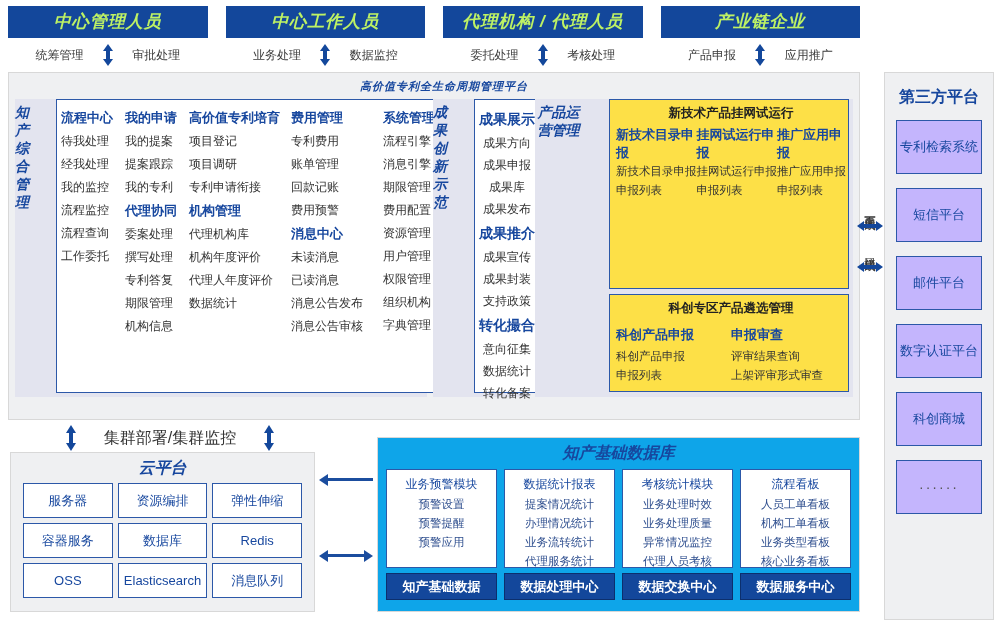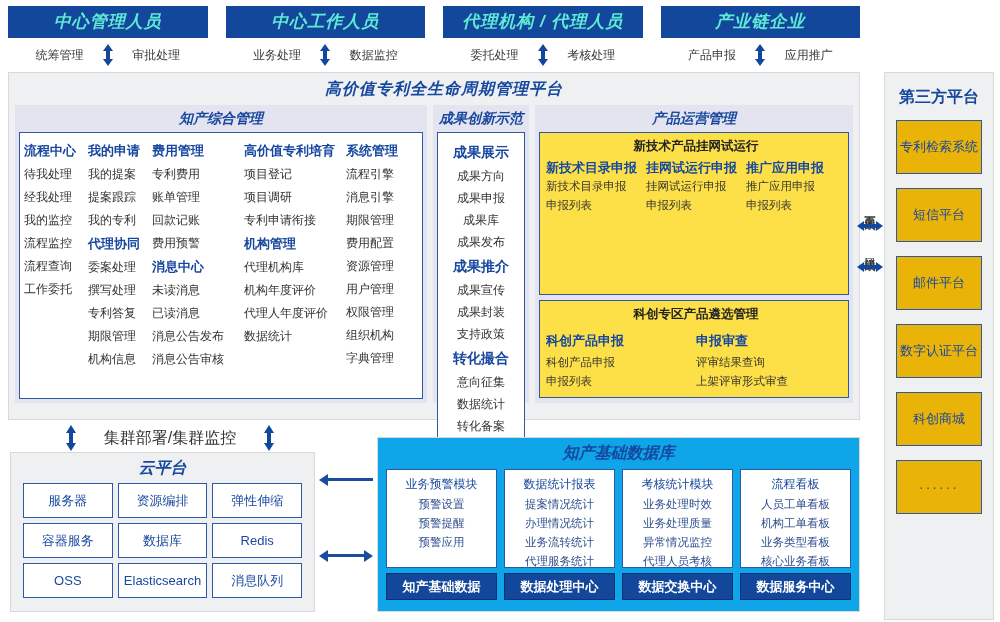--- a/index.html
+++ b/index.html
@@ -12,21 +12,21 @@
     position:relative;
   }
 
   
   #actors{
     position:absolute;left:8px;top:6px;width:852px;height:62px;
     display:flex;gap:18px;
   }
   .actor-col{flex:1;display:flex;flex-direction:column;}
   .actor-box{
-    background:#13479b;color:#5eead4;font-weight:bold;font-size:17px;
+    background:#13479b;color:#bef264;font-weight:bold;font-size:17px;
     text-align:center;line-height:32px;height:32px;font-style:italic;
     letter-spacing:1px;
   }
   .actor-sub{
     display:flex;align-items:center;justify-content:space-between;
     padding:6px 10px 0 10px;font-size:12px;color:#3a3a3a;font-style:normal;
   }
   .actor-sub span.lbl{flex:1;text-align:center;}
   .updown{
     width:14px;height:22px;flex:0 0 14px;position:relative;
@@ -39,27 +39,27 @@
   .updown:after{bottom:0;border-top:7px solid #13479b;}
   .updown i{position:absolute;left:5px;top:6px;width:4px;height:10px;background:#13479b;display:block;}
 
   
   #platform{
     position:absolute;left:8px;top:72px;width:852px;height:348px;
     background:#eff0f2;border:1px solid #d8d8d8;
     box-sizing:border-box;
   }
   #platform-title{
-    text-align:center;font-size:16px;font-weight:bold;font-style:italic;
+    text-align:center;font-size:11px;font-weight:bold;font-style:italic;
     color:#17479e;padding:6px 0 5px 0;letter-spacing:1px;margin-left:20px;
   }
   #platform-body{display:flex;padding:0 6px 6px 6px;gap:6px;height:304px;box-sizing:border-box;}
 
   .group{
-    background:#e3e4ef;display:flex;flex-direction:column;
+    background:#e3e4ef;display:flex;flex-direction:row;gap:23px;
   }
   .group-title{
     text-align:center;font-size:14px;font-weight:bold;font-style:italic;
     color:#17479e;padding:5px 0 4px 0;
   }
   .group-inner{
     background:#fff;border:1.5px solid #2c58a8;margin:0 4px 4px 4px;flex:1;
     padding:6px 4px;box-sizing:border-box;
   }
 
@@ -110,21 +110,21 @@
   .lr i{position:absolute;left:5px;top:6px;width:16px;height:4px;background:#13479b;display:block;}
 
   
   #third{
     position:absolute;left:884px;top:72px;width:110px;height:548px;
     background:#eff0f2;border:1px solid #d8d8d8;box-sizing:border-box;
     display:flex;flex-direction:column;align-items:center;
   }
   #third-title{font-size:16px;font-weight:bold;color:#17479e;margin:14px 0 12px 0;}
   .tp{
-    width:84px;height:52px;border:1.5px solid #2c58a8;background:#eab308;
+    width:84px;height:52px;border:1.5px solid #2c58a8;background:#c4b5fd;
     display:flex;align-items:center;justify-content:center;
     font-size:13px;color:#17479e;margin-bottom:14px;text-align:center;
   }
   .tp.dots{color:#555;letter-spacing:2px;font-size:14px;}
 
   
   #cluster{
     position:absolute;left:10px;top:424px;width:320px;height:28px;
     display:flex;align-items:center;justify-content:center;gap:26px;
     font-size:16px;color:#333;
@@ -245,42 +245,42 @@
           <div class="it">我的提案</div>
           <div class="it">提案跟踪</div>
           <div class="it">我的专利</div>
           <div class="hd">代理协同</div>
           <div class="it">委案处理</div>
           <div class="it">撰写处理</div>
           <div class="it">专利答复</div>
           <div class="it">期限管理</div>
           <div class="it">机构信息</div>
         </div>
+        <div class="colA" style="width:100px">
+          <div class="hd">高价值专利培育</div>
+          <div class="it">项目登记</div>
+          <div class="it">项目调研</div>
+          <div class="it">专利申请衔接</div>
+          <div class="hd">机构管理</div>
+          <div class="it">代理机构库</div>
+          <div class="it">机构年度评价</div>
+          <div class="it">代理人年度评价</div>
+          <div class="it">数据统计</div>
+        </div>
         <div class="colA" style="width:90px">
           <div class="hd">费用管理</div>
           <div class="it">专利费用</div>
           <div class="it">账单管理</div>
           <div class="it">回款记账</div>
           <div class="it">费用预警</div>
           <div class="hd">消息中心</div>
           <div class="it">未读消息</div>
           <div class="it">已读消息</div>
           <div class="it">消息公告发布</div>
           <div class="it">消息公告审核</div>
-        </div>
-        <div class="colA" style="width:100px">
-          <div class="hd">高价值专利培育</div>
-          <div class="it">项目登记</div>
-          <div class="it">项目调研</div>
-          <div class="it">专利申请衔接</div>
-          <div class="hd">机构管理</div>
-          <div class="it">代理机构库</div>
-          <div class="it">机构年度评价</div>
-          <div class="it">代理人年度评价</div>
-          <div class="it">数据统计</div>
         </div>
         <div class="colA" style="width:68px">
           <div class="hd">系统管理</div>
           <div class="it">流程引擎</div>
           <div class="it">消息引擎</div>
           <div class="it">期限管理</div>
           <div class="it">费用配置</div>
           <div class="it">资源管理</div>
           <div class="it">用户管理</div>
           <div class="it">权限管理</div>

